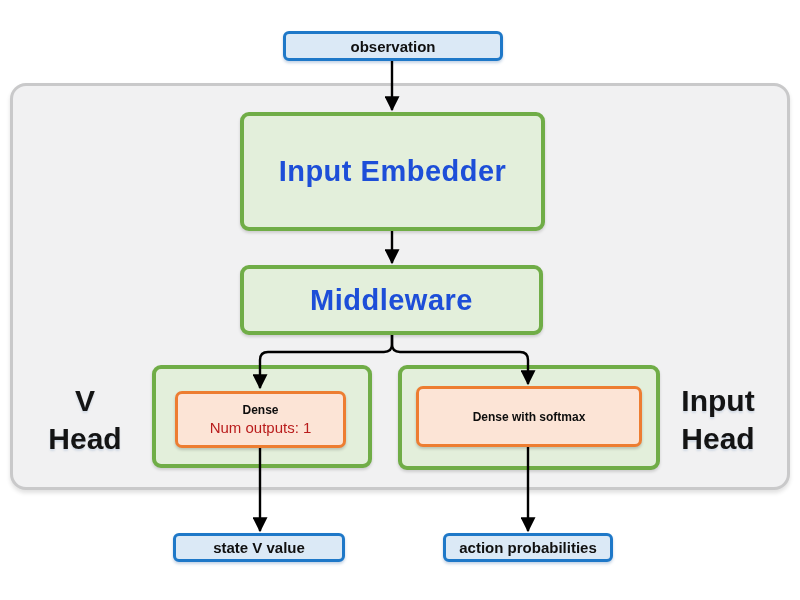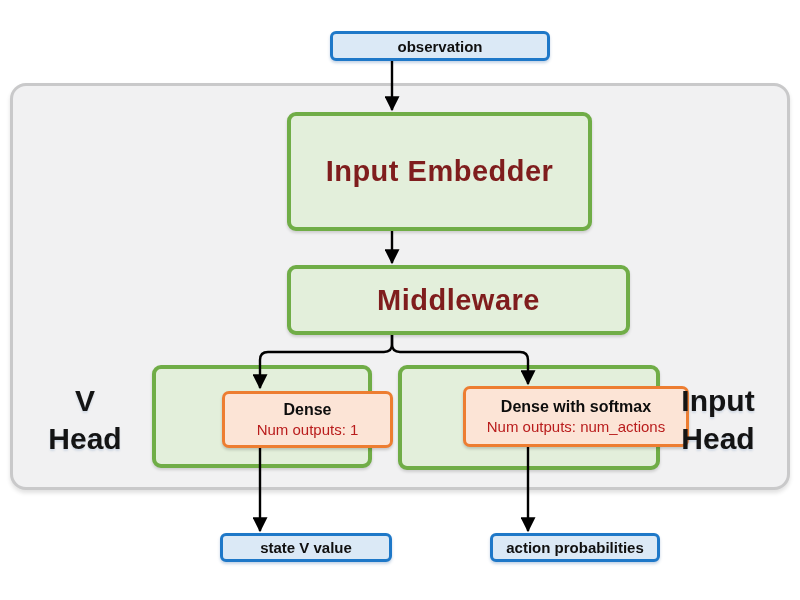--- a/index.html
+++ b/index.html
@@ -24,21 +24,20 @@
     box-shadow: 0 3px 4px rgba(0,0,0,0.12);
   }
 
   .box {
     display: flex;
     flex-direction: column;
     align-items: center;
     justify-content: center;
     text-align: center;
     color: #101010;
-    margin-left: 47px;
   }
 
   .box-blue {
     background: #dbe9f6;
     border: 3px solid #1e78c8;
     border-radius: 6px;
     font-weight: bold;
     font-size: 15px;
     box-shadow: 0 2px 3px rgba(60,110,170,0.30);
   }
@@ -47,30 +46,30 @@
     background: #e3efdb;
     border: 4px solid #70ad47;
     border-radius: 9px;
     box-shadow: 0 2px 3px rgba(0,0,0,0.15);
   }
 
   .heading-text {
     font-weight: bold;
     font-size: 29px;
     letter-spacing: 0.5px;
-    color: #7f1d1d;
+    color: #1d4ed8;
   }
 
   .box-orange {
     background: #fce4d6;
     border: 3px solid #ed7d31;
     border-radius: 7px;
     box-shadow: 0 2px 3px rgba(0,0,0,0.18);
   }
-  .orange-title { font-weight: bold; font-size: 16px; color: #0d0d0d; }
+  .orange-title { font-weight: bold; font-size: 12px; color: #0d0d0d; }
   .orange-sub { font-weight: normal; font-size: 15px; color: #b91c1c; margin-top: 2px; }
 
   .side-label {
     font-weight: bold;
     font-size: 30px;
     line-height: 1.25;
     color: #141414;
     text-align: center;
     text-shadow: 0 2px 2px rgba(120,150,190,0.25);
   }
@@ -90,34 +89,33 @@
   <div class="abs container-panel" style="left:10px; top:83px; width:780px; height:407px;"></div>
 
   <div class="abs box box-blue" style="left:283px; top:31px; width:220px; height:30px;">
     <span>observation</span>
   </div>
 
   <div class="abs box box-green" style="left:240px; top:112px; width:305px; height:119px;">
     <span class="heading-text">Input Embedder</span>
   </div>
 
-  <div class="abs box box-green" style="left:240px; top:265px; width:343px; height:70px;">
+  <div class="abs box box-green" style="left:240px; top:265px; width:303px; height:70px;">
     <span class="heading-text">Middleware</span>
   </div>
 
   <div class="abs box-green" style="left:152px; top:365px; width:220px; height:103px;"></div>
   <div class="abs box box-orange" style="left:175px; top:391px; width:171px; height:57px;">
     <span class="orange-title">Dense</span>
     <span class="orange-sub">Num outputs: 1</span>
   </div>
 
   <div class="abs box-green" style="left:398px; top:365px; width:262px; height:105px;"></div>
   <div class="abs box box-orange" style="left:416px; top:386px; width:226px; height:61px;justify-content:center;">
     <span class="orange-title">Dense with softmax</span>
-    <span class="orange-sub">Num outputs: num_actions</span>
   </div>
 
   <div class="abs side-label" style="left:30px; top:382px; width:110px;">
     <div>V</div>
     <div>Head</div>
   </div>
   <div class="abs side-label" style="left:662px; top:382px; width:112px;">
     <div>Input</div>
     <div>Head</div>
   </div>

